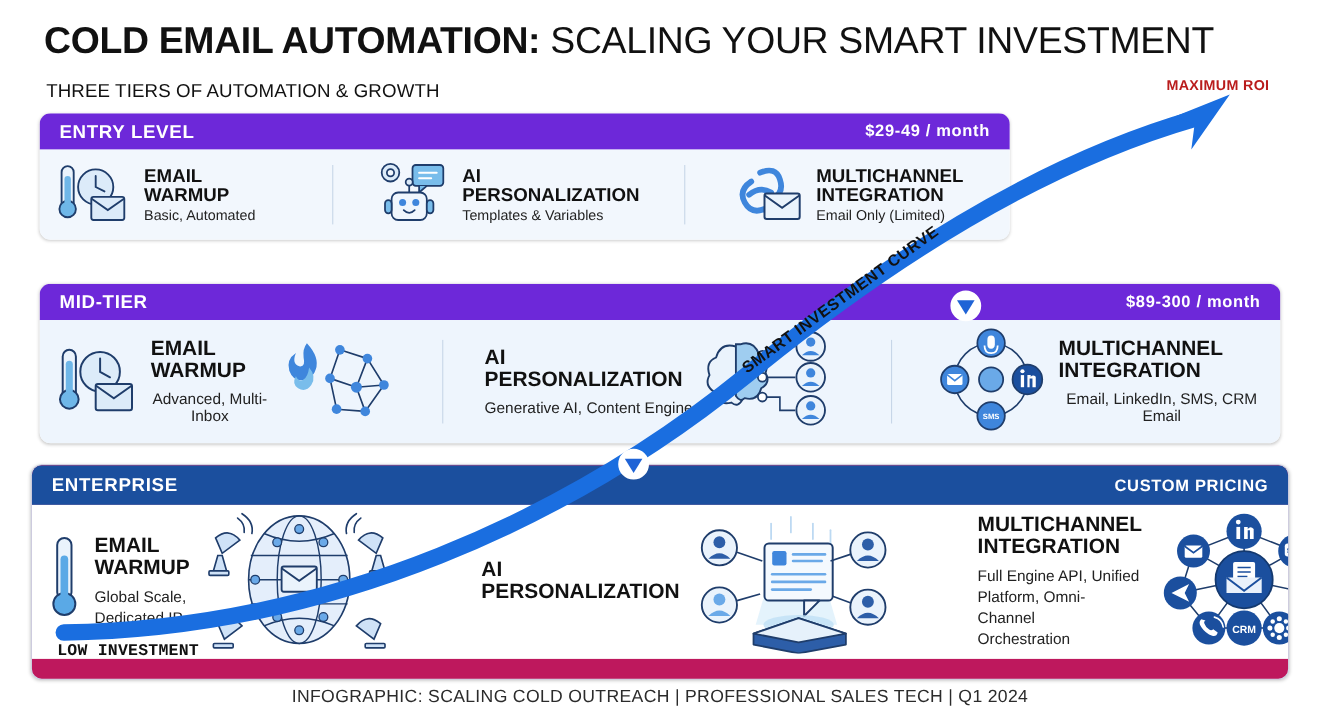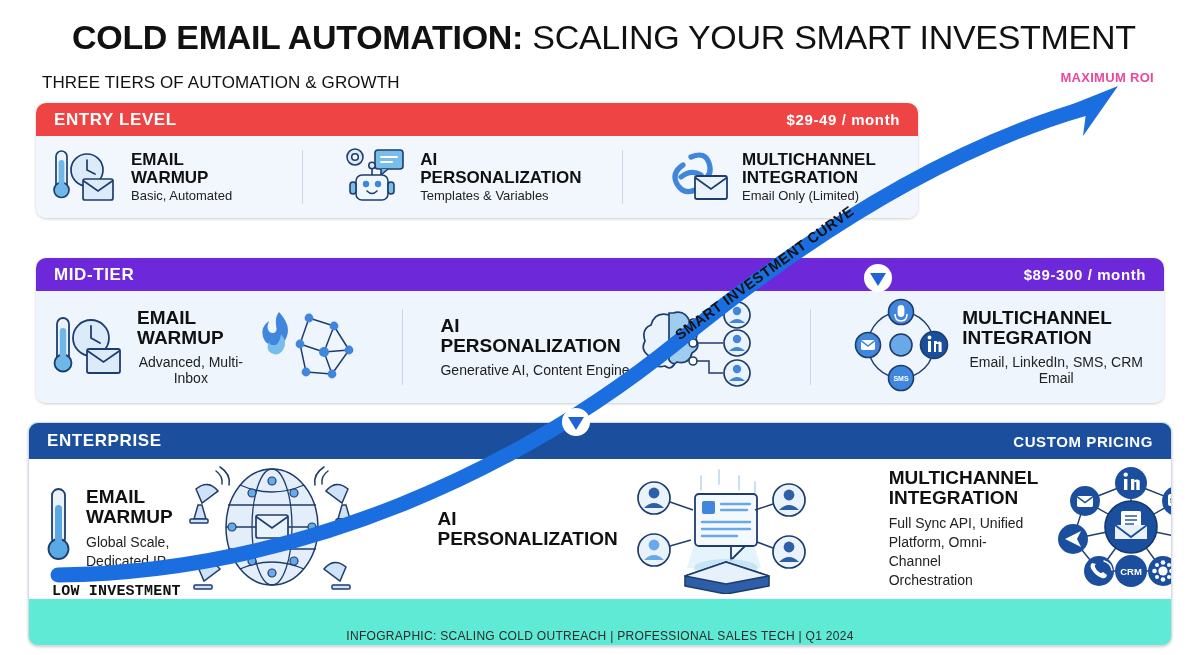--- a/index.html
+++ b/index.html
@@ -12,66 +12,66 @@
     color:#111;
   }
   .stage { position:absolute; inset:0; }
 
   
   .title {
     position:absolute; left:40px; top:18px; width:1130px;
     font-size:34px; font-weight:bold; letter-spacing:-0.3px;
     white-space:nowrap; color:#111;
   }
-  .title .bold-part { font-weight:bold;margin-left:32px; }
+  .title .bold-part { font-weight:bold; }
   .title .light-part { font-weight:normal; }
   .subtitle {
     position:absolute; left:42px; top:73px;
     font-size:17px; font-weight:normal; letter-spacing:0.1px; color:#111;
   }
   .maxroi {
     position:absolute; right:46px; top:70px;
-    font-size:13px; font-weight:bold; letter-spacing:0.3px; color:#ec4899;
+    font-size:13px; font-weight:bold; letter-spacing:0.3px; color:#b91c1c;
   }
   .lowinv {
     position:absolute; left:52px; top:583px;
     font-size:15px; font-weight:bold; letter-spacing:0.2px; color:#111;
     z-index:40;
     font-family:Liberation Mono, monospace;
   }
   .footer {
     position:absolute; left:0; right:0; bottom:12px;
-    text-align:center; font-size:12px; letter-spacing:0.3px; color:#2b2b2b;
+    text-align:center; font-size:16px; letter-spacing:0.3px; color:#2b2b2b;
   }
 
   
   .tier { position:absolute; border-radius:10px; overflow:hidden;
           box-shadow:0 1px 3px rgba(0,0,0,.20); }
   .tier-head {
     height:33px; display:flex; align-items:center;
     justify-content:space-between; padding:0 18px;
     color:#fff; font-weight:bold; letter-spacing:0.6px;
   }
   .tier-head .tname { font-size:17px; }
   .tier-head .tprice { font-size:15px; }
   .tier-body { display:flex; align-items:center; background:#eef4fc;gap:24px; }
 
   
   #tier-entry { left:36px; top:103px; width:882px; height:115px; }
-  #tier-entry .tier-head { background:#ef4444; }
+  #tier-entry .tier-head { background:#6d28d9; }
   #tier-entry .tier-body { height:82px; background:#f2f7fd; }
 
   
   #tier-mid { left:36px; top:258px; width:1128px; height:145px; }
   #tier-mid .tier-head { background:#6d28d9; }
   #tier-mid .tier-body { height:112px; background:#eef5fd; }
 
   
-  #tier-ent { left:28px; top:422px; width:1144px; height:224px;
-              background:#5eead4; border:1px solid #cfd9e8; }
+  #tier-ent { left:28px; top:422px; width:1144px; height:196px;
+              background:#be185d; border:1px solid #cfd9e8; }
   #tier-ent .tier-head { background:#1b4f9e; height:36px; }
   #tier-ent .tier-body { height:140px; background:#ffffff; align-items:stretch; }
 
   .feat { display:flex; align-items:center; gap:9px; padding:0 14px; }
   .divider { width:1px; align-self:center; background:#c7d6e8; }
   .ftext .fh { font-weight:bold; color:#111; line-height:1.04; }
   .ftext .fs { color:#222; }
 
   
   #tier-entry .ftext .fh { font-size:17px; }
@@ -454,21 +454,21 @@
             </g>
           </svg>
         </span>
       </div>
 
       <div class="divider"></div>
 
       <div class="feat" style="width:300px">
         <span class="ftext">
           <div class="fh"><span>MULTICHANNEL</span><br><span>INTEGRATION</span></div>
-          <div class="fs" style="white-space:pre-line">Full Sync API, Unified
+          <div class="fs" style="white-space:pre-line">Full Engine API, Unified
 Platform, Omni-Channel
 Orchestration</div>
         </span>
         <span class="icon">
           <svg width="168" height="132" viewBox="0 0 168 132">
             <g stroke="#1f3d6b" stroke-width="1.4" fill="none">
               <path d="M84 22 L38 40 M84 22 L130 40 M38 40 L26 78 M130 40 L142 78
                        M26 78 L52 110 M142 78 L116 110 M52 110 L116 110
                        M84 66 L84 22 M84 66 L38 40 M84 66 L130 40 M84 66 L26 78
                        M84 66 L142 78 M84 66 L52 110 M84 66 L116 110"></path>

